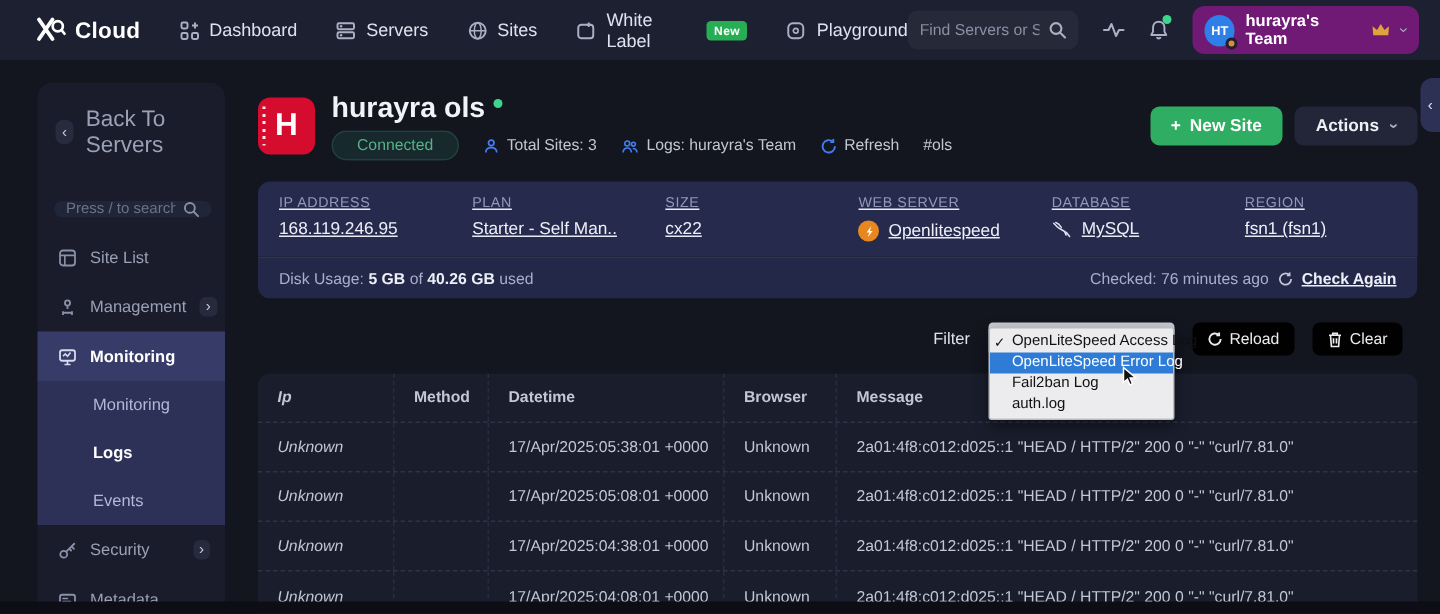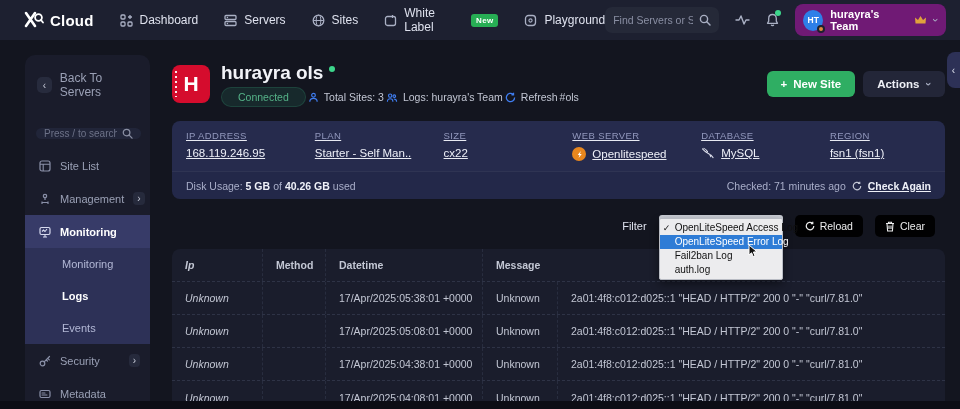--- a/index.html
+++ b/index.html
@@ -54,21 +54,21 @@
   .sidebar {
     position:absolute; left:25px; top:55px; width:125px; height:354px;
     background:#1a1c2b; border-radius:10px 10px 0 0;
     display:flex; flex-direction:column;
   }
   .back-row { display:flex; align-items:center; gap:8px; margin:16px 10px 0 12px; cursor:pointer; }
   .back-btn {
     width:16px; height:16px; border-radius:5px; background:#272b3d;
     color:#c7cbd8; font-size:10px; display:flex; align-items:center; justify-content:center;
   }
-  .back-label { font-size:12px; color:#9aa0b5; }
+  .back-label { font-size:15px; color:#9aa0b5; }
   .side-search {
     margin:29px 9px 0 11px; height:27px; background:#212539; border-radius:6px;
     display:flex; align-items:center; padding:0 8px; gap:5px;
   }
   .side-search input {
     flex:1; background:transparent; border:none; outline:none;
     font-size:10px; color:#cfd3e0; width:70px;
     font-family:"Liberation Sans", sans-serif;
   }
   .side-search input::placeholder { color:#6d7288; }
@@ -101,21 +101,21 @@
     display:flex; align-items:center; justify-content:center; margin-top:2px;
   }
   .site-logo::before {
     content:""; position:absolute; left:3px; top:6px; bottom:6px; width:2px;
     background:repeating-linear-gradient(to bottom, rgba(255,255,255,.9) 0 2px, transparent 2px 5px);
   }
   .title-block { display:flex; flex-direction:column; gap:4px; }
   .title-row { display:flex; align-items:flex-start; gap:6px; }
   .page-title { font-size:19px; font-weight:bold; color:#f2f3f8; line-height:20px; }
   .title-dot { width:6px; height:6px; border-radius:50%; background:#3dd68c; margin-top:3px; }
-  .meta-row { display:flex; align-items:center; gap:2px; }
+  .meta-row { display:flex; align-items:center; gap:16px; }
   .status-badge {
     background:rgba(61,190,137,.12); color:#55b388; font-size:10.5px;
     padding:3px 16px; border-radius:10px; border:1px solid rgba(61,190,137,.18);
   }
   .meta-item { display:flex; align-items:center; gap:5px; font-size:10.5px; color:#c3c7d4; }
   .meta-item .mi { color:#3f7df0; }
   .header-buttons { margin-left:auto; display:flex; align-items:center; gap:8px; margin-top:8px; }
   .btn-green {
     background:#2fae63; color:#fff; font-size:11.5px; font-weight:bold;
     border:none; border-radius:6px; padding:7px 14px; display:flex; align-items:center; gap:6px;
@@ -455,21 +455,21 @@
     </div>
   </div>
 
   <div class="disk-row">
     <span>Disk Usage:</span>
     <b>5 GB</b>
     <span>of</span>
     <b>40.26 GB</b>
     <span>used</span>
     <span class="disk-right">
-      <span>Checked: 71 minutes ago</span>
+      <span>Checked: 76 minutes ago</span>
       <span>
           <svg width="10" height="10" viewBox="0 0 12 12">
             <path d="M10.5 6 a4.5 4.5 0 1 1 -1.4 -3.2" fill="none" stroke="#c3c7d4" stroke-width="1.4"></path>
             <path d="M9.3 0.8 v2.2 h-2.2" fill="none" stroke="#c3c7d4" stroke-width="1.4"></path>
           </svg>
         </span>
       <span class="check-again">Check Again</span>
     </span>
   </div>
 
@@ -514,20 +514,21 @@
         </span>
       <span>Clear</span>
     </button>
   </div>
 
   <div class="log-table">
     <div class="t-row t-head">
       <div class="t-cell c-ip">Ip</div>
       <div class="t-cell c-method">Method</div>
       <div class="t-cell c-date">Datetime</div>
+      <div class="t-cell c-browser">Browser</div>
       <div class="t-cell c-msg">Message</div>
     </div>
     <div class="t-row">
       <div class="t-cell c-ip">Unknown</div>
       <div class="t-cell c-method"></div>
       <div class="t-cell c-date">17/Apr/2025:05:38:01 +0000</div>
       <div class="t-cell c-browser">Unknown</div>
       <div class="t-cell c-msg">2a01:4f8:c012:d025::1 "HEAD / HTTP/2" 200 0 "-" "curl/7.81.0"</div>
     </div>
     <div class="t-row">

